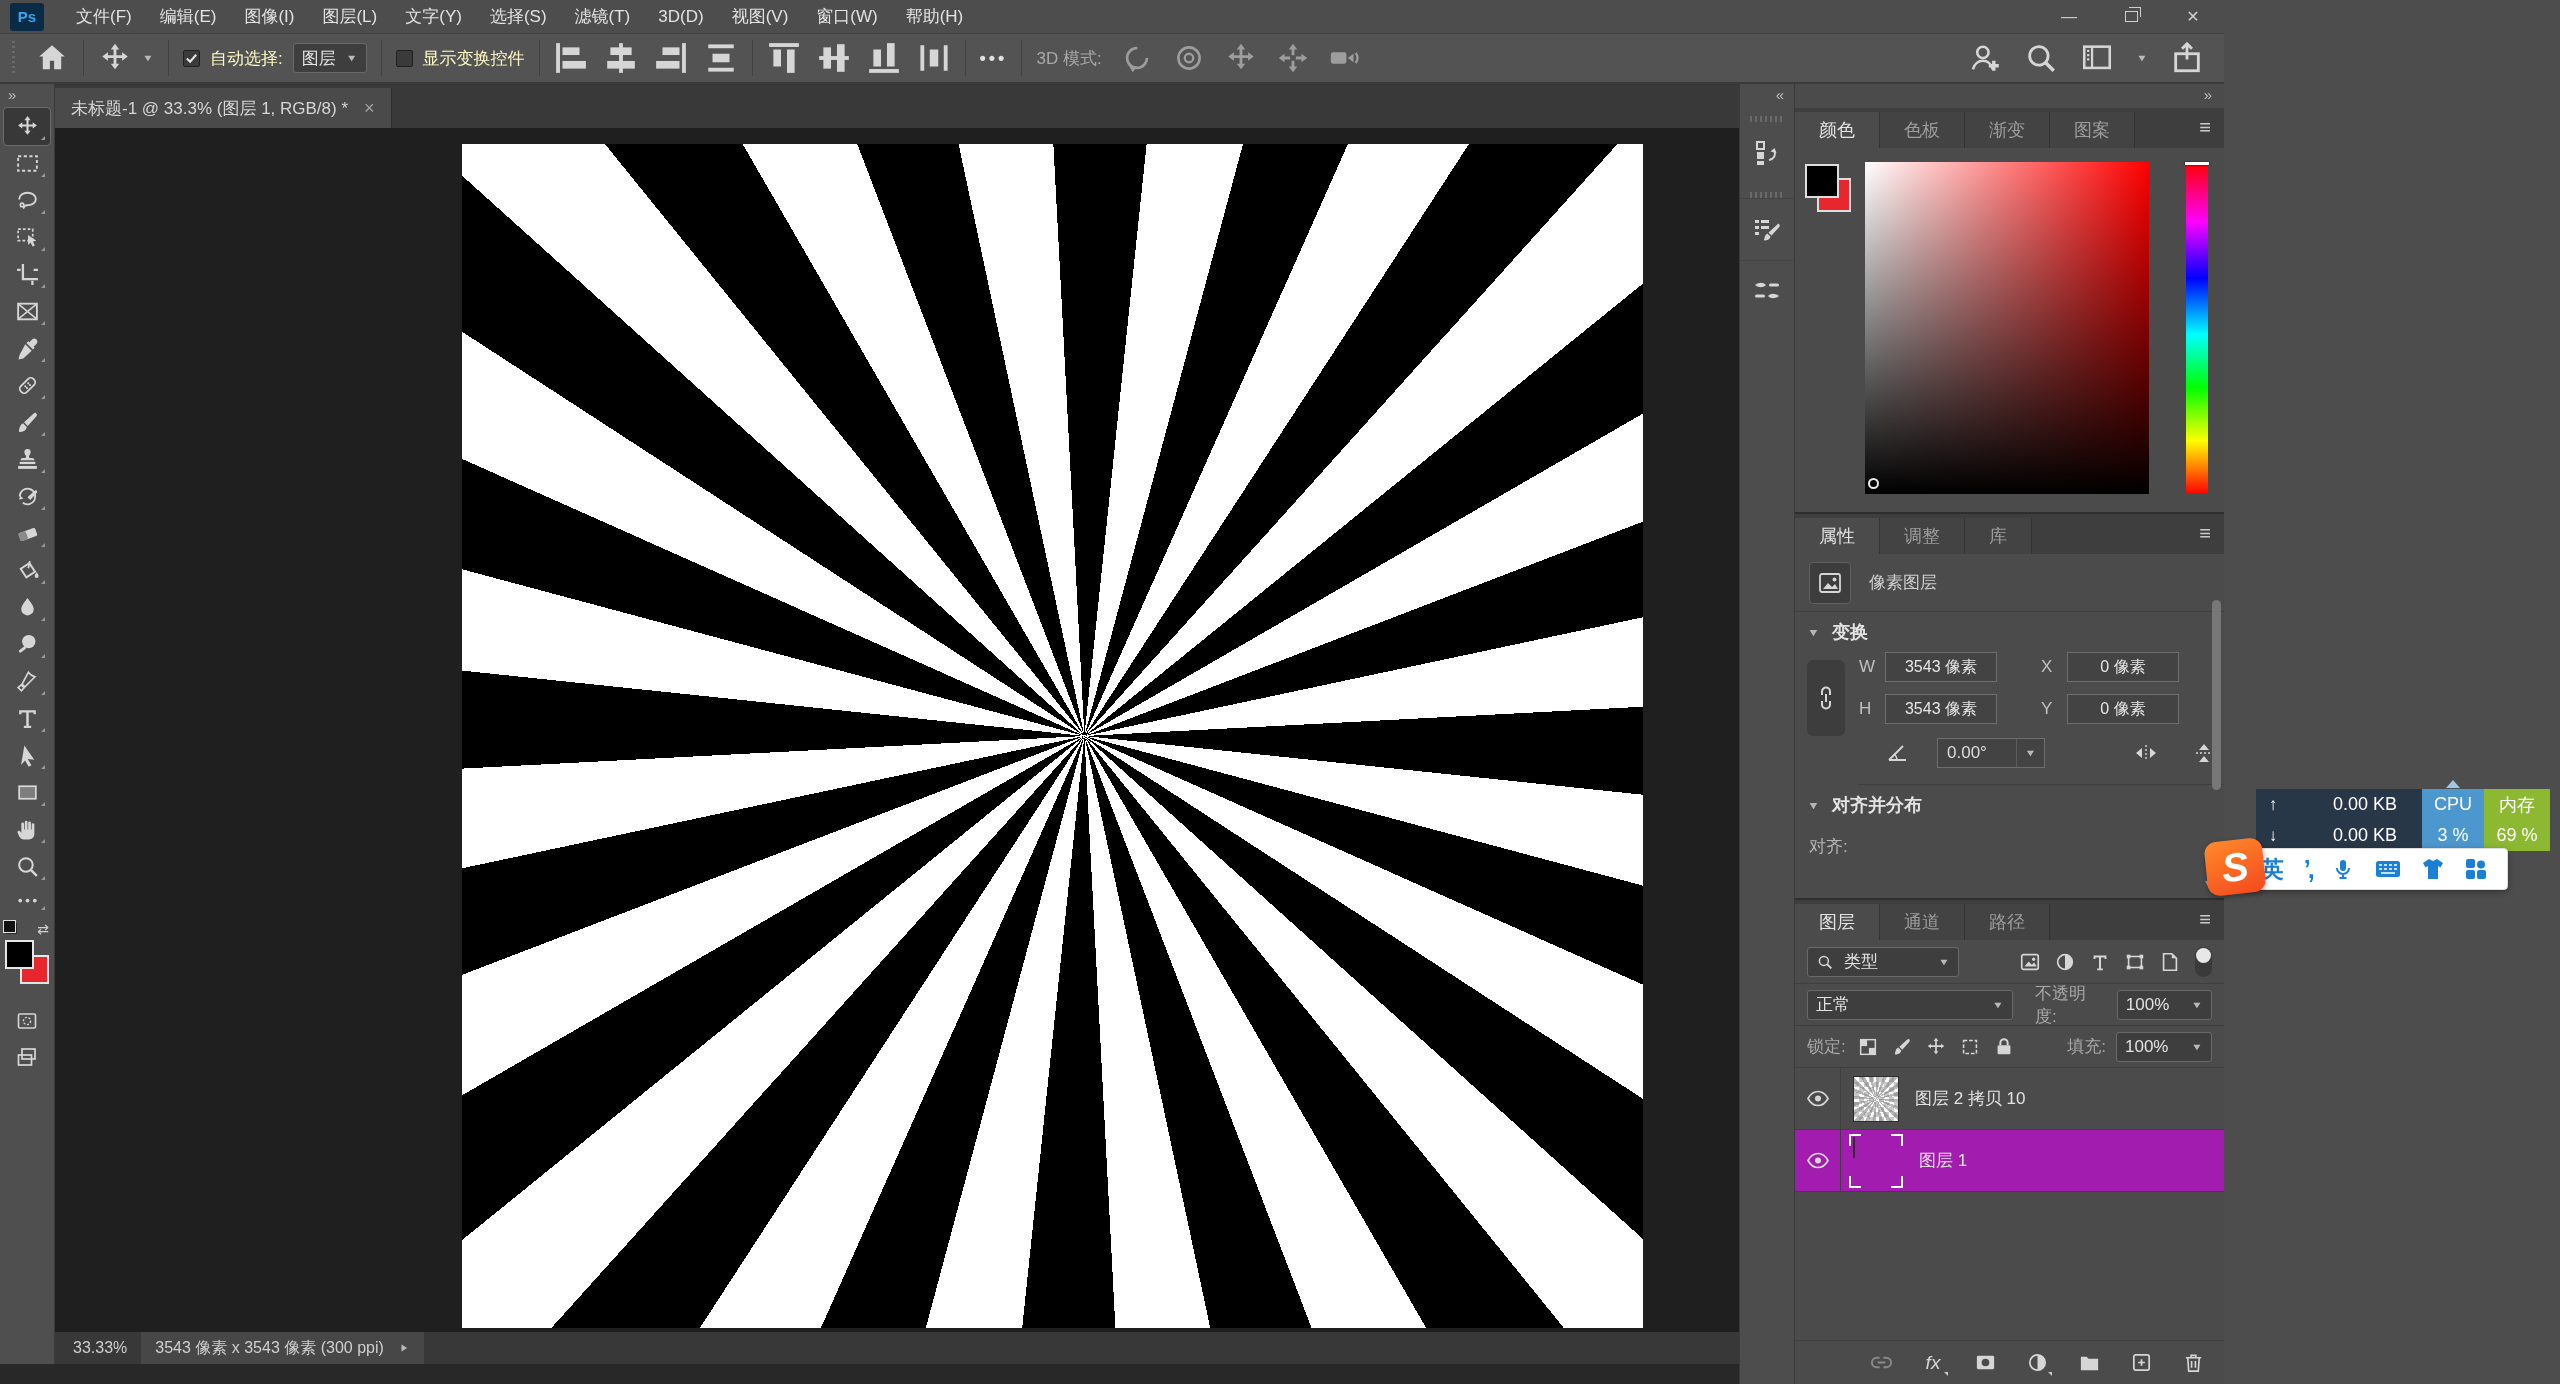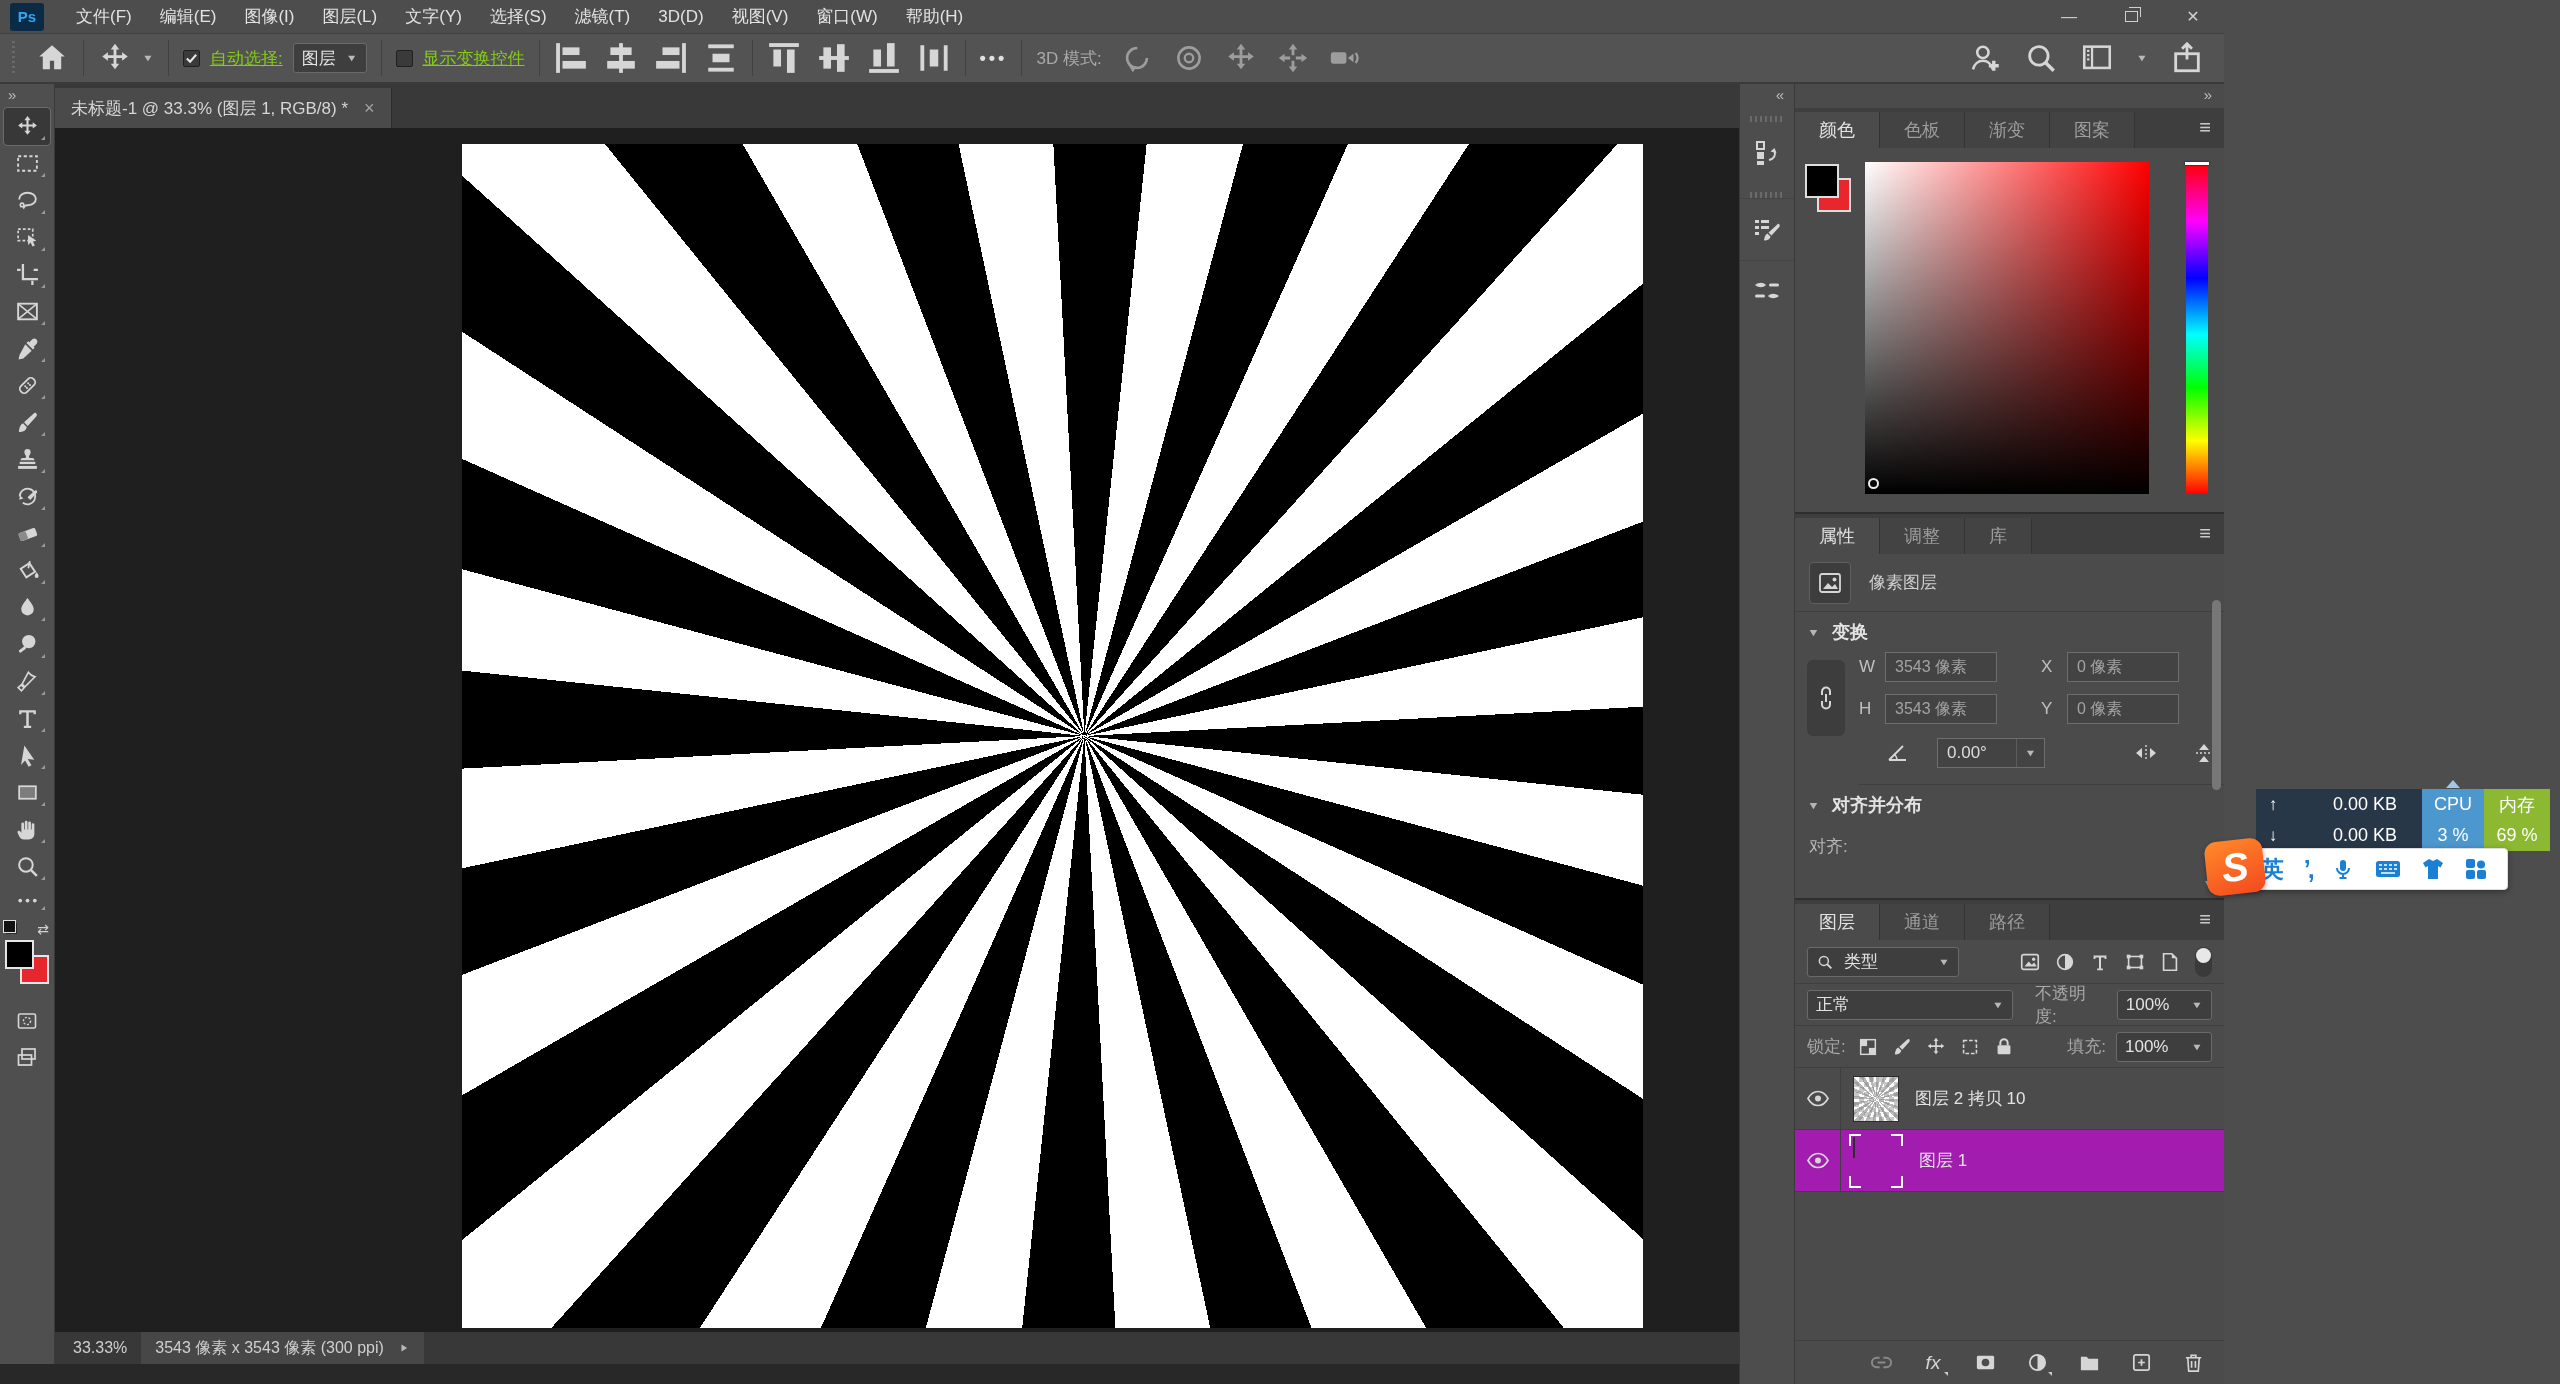--- a/index.html
+++ b/index.html
@@ -16,21 +16,21 @@
   .win-btn { width:62px; height:100%; display:flex; align-items:center; justify-content:center; color:#cfcfcf; font-size:16px; }
   .restore-glyph { width:13px; height:11px; border:1.6px solid #cfcfcf; position:relative; }
   .restore-glyph::before { content:""; position:absolute; left:3px; top:-5px; width:11px; height:9px; border:1.6px solid #cfcfcf; border-bottom:none; border-left:none; }
 
   
   .optionsbar { height:50px; background:#535353; display:flex; align-items:center; border-bottom:2px solid #3a3a3a; padding-left:4px; }
   .grip { width:8px; height:34px; margin-right:6px; background:repeating-linear-gradient(#6a6a6a 0 2px, transparent 2px 5px); width:3px; margin-left:8px; }
   .ob-group { display:flex; align-items:center; gap:10px; padding:0 14px; height:100%; }
   .ob-sep { width:1px; height:36px; background:#616161; border-right:1px solid #414141; }
   .ob-icon { width:34px; height:34px; display:flex; align-items:center; justify-content:center; }
-  .ob-label { color:#84cc16;text-decoration:underline; }
+  .ob-label { color:#fef9c3; }
   .dim-label { color:#a8a8a8; }
   .chk { width:17px; height:17px; background:#3a3a3a; border:1px solid #202020; border-radius:2px; display:flex; align-items:center; justify-content:center; }
   .chk svg { width:13px; height:13px; }
   .combo { background:#3e3e3e; border:1px solid #6a6a6a; border-radius:3px; height:30px; display:flex; align-items:center; padding:0 8px; gap:10px; color:#e2e2e2; }
   .chev { color:#b9b9b9; font-size:12px; transform:scaleY(.75); }
   .ellipsis-dots { letter-spacing:3px; color:#e0e0e0; font-weight:bold; font-size:18px; }
   .ob-right { margin-left:auto; display:flex; align-items:center; gap:22px; padding-right:20px; }
 
   
   .main { flex:1; display:flex; min-height:0; }
@@ -96,21 +96,21 @@
   .row-layer-type { height:58px; display:flex; align-items:center; gap:18px; padding-left:14px; border-bottom:1px solid #3f3f3f; }
   .pic-badge { width:42px; height:42px; background:#3d3d3d; border:1px solid #5f5f5f; border-radius:4px; display:flex; align-items:center; justify-content:center; }
   .pic-badge svg { width:26px; height:26px; }
   .sec-header { height:40px; display:flex; align-items:center; gap:12px; padding-left:12px; color:#e3e3e3; font-weight:bold; font-size:18px; }
   .sec-chev { color:#b5b5b5; font-weight:normal; font-size:13px; transform:scaleY(.8); }
   .tf-wrap { position:relative; padding-left:64px; }
   .link-btn { position:absolute; left:12px; top:8px; width:38px; height:76px; background:#3d3d3d; border-radius:6px; display:flex; align-items:center; justify-content:center; }
   .link-btn svg { width:20px; height:26px; }
   .tf-grid { display:grid; grid-template-columns:26px 112px 44px 26px 112px; row-gap:12px; align-items:center; }
   .tf-label { color:#c0c0c0; }
-  .field { background:#434343; border:1px solid #6e6e6e; height:30px; display:flex; align-items:center; padding:0 9px; color:#a3a3a3; font-size:16px; }
+  .field { background:#434343; border:1px solid #6e6e6e; height:30px; display:flex; align-items:center; padding:0 9px; color:#e5e5e5; font-size:16px;justify-content:center; }
   .angle-row { display:flex; align-items:center; margin:14px 0 0 26px; gap:28px; }
   .angle-combo { display:flex; align-items:stretch; border:1px solid #6e6e6e; background:#434343; height:30px; }
   .angle-combo .val { padding:0 9px; display:flex; align-items:center; min-width:78px; }
   .angle-combo .dd { width:28px; border-left:1px solid #5c5c5c; display:flex; align-items:center; justify-content:center; }
   .flip-ic { width:30px; height:30px; display:flex; align-items:center; justify-content:center; }
   .divider { border-top:1px solid #3f3f3f; margin-top:16px; }
   .align-label { color:#b5b5b5; padding:10px 0 28px 14px; }
   .props-scroll { position:absolute; right:3px; top:46px; width:9px; height:190px; background:#777; border-radius:5px; }
   .props-chevdn { position:absolute; right:8px; bottom:6px; color:#9f9f9f; font-size:14px; }
 

